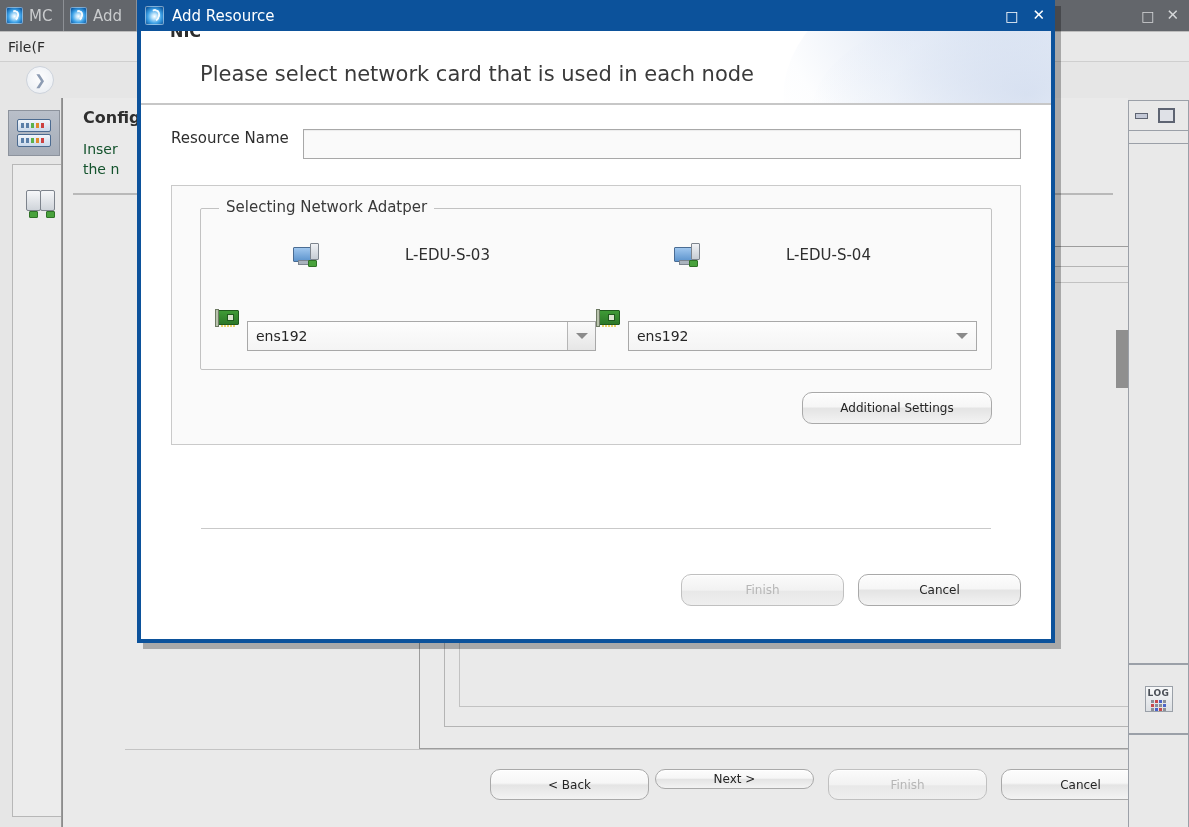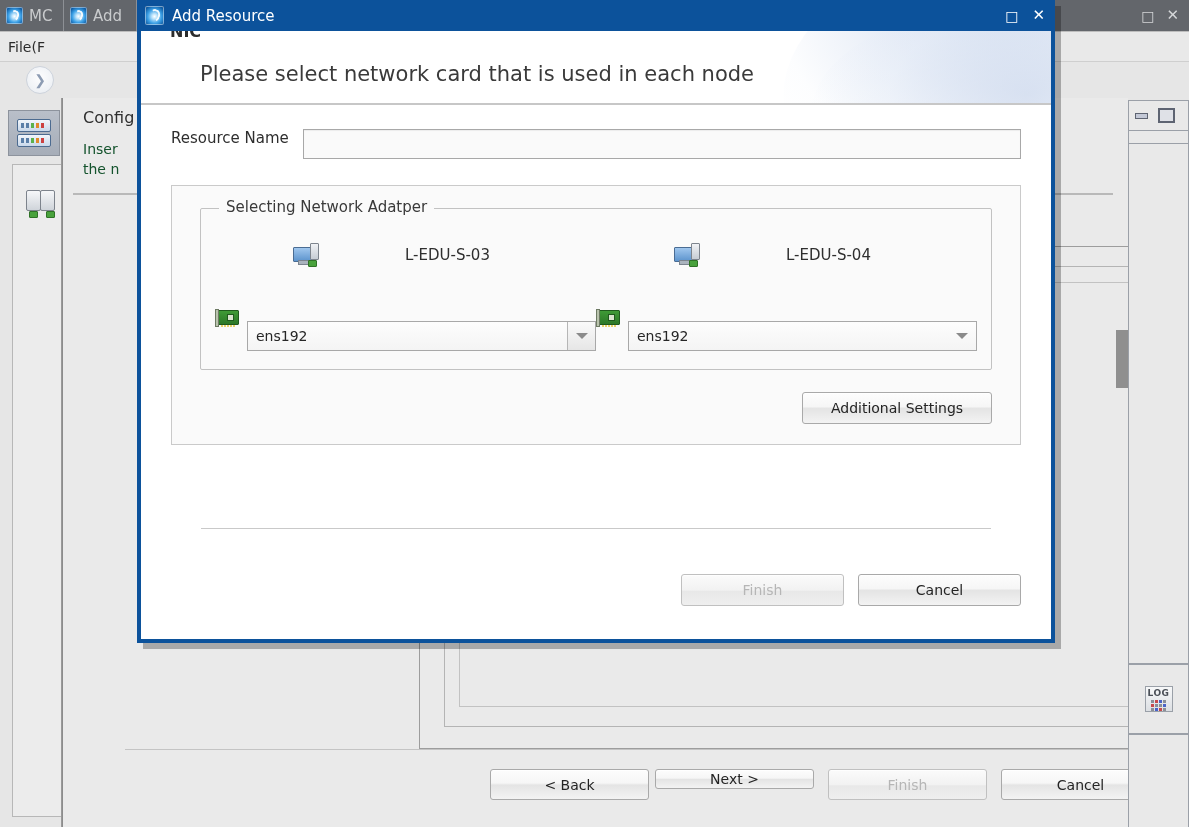--- a/index.html
+++ b/index.html
@@ -123,37 +123,37 @@
   .tree-icon .p1{left:3px;} .tree-icon .p2{left:20px;}
 
   
   .bg-wizard {
     position: absolute; left: 62px; top: 66px;
     width: 1066px; bottom: 0;
     background: #eaeaea;
     border-left: 1px solid #8c8c8c;
   }
   .bg-wiz-header { position:absolute; left: 20px; top: 10px; }
-  .bg-wiz-title { font-size: 16px; font-weight: normal; color:#2f2f2f; }
+  .bg-wiz-title { font-size: 16px; font-weight: bold; color:#2f2f2f; }
   .bg-wiz-sub { margin-top: 12px; font-size: 14px; color:#14532d; line-height: 20px;}
   .bg-wiz-rule { position:absolute; left: 10px; top: 95px; width: 1040px; height: 2px; background:#b9b9b9; }
   .bg-steps { position:absolute; left: 86px; top: 108px; }
   .bg-step { display:flex; align-items:center; gap: 8px; height: 35px; font-size: 14px; color:#3b3b3b; }
   .chk { color:#2c6fb5; font-size: 17px; font-weight: bold; }
   .tri { color: #3f9b35; font-size: 13px; }
   .step-spacer { width: 17px; display:inline-block; }
 
   
   .bg-buttonbar { position: absolute; left: 62px; bottom: 0; width: 1066px; height: 78px; border-top: 1px solid #c4c4c4;}
   .btn {
     border: 1px solid #a9a9a9;
-    border-radius: 3px;
+    border-radius: 10px;
     background: linear-gradient(#fdfdfd 0%, #f6f6f6 45%, #e4e4e4 52%, #f3f3f3 100%);
     color: #242424;
-    font-size: 14px;
+    font-size: 12px;
     display: inline-flex; align-items: center; justify-content: center;
     cursor: default;
     box-shadow: 0 1px 0 rgba(255,255,255,.8) inset;
   }
   .btn.disabled { color: #b6b6b6; border-color:#c0c0c0;
     background: linear-gradient(#fbfbfb 0%, #f2f2f2 50%, #e8e8e8 55%, #efefef 100%); }
 
   
   .dock-panel { position:absolute; border:1px solid #9ba0a8; background:#e9e9e9; }
   .dock-head { height: 30px; border-bottom: 1px solid #9ba0a8; display:flex; align-items:center; justify-content:flex-start; gap: 10px; padding-left: 6px;}

